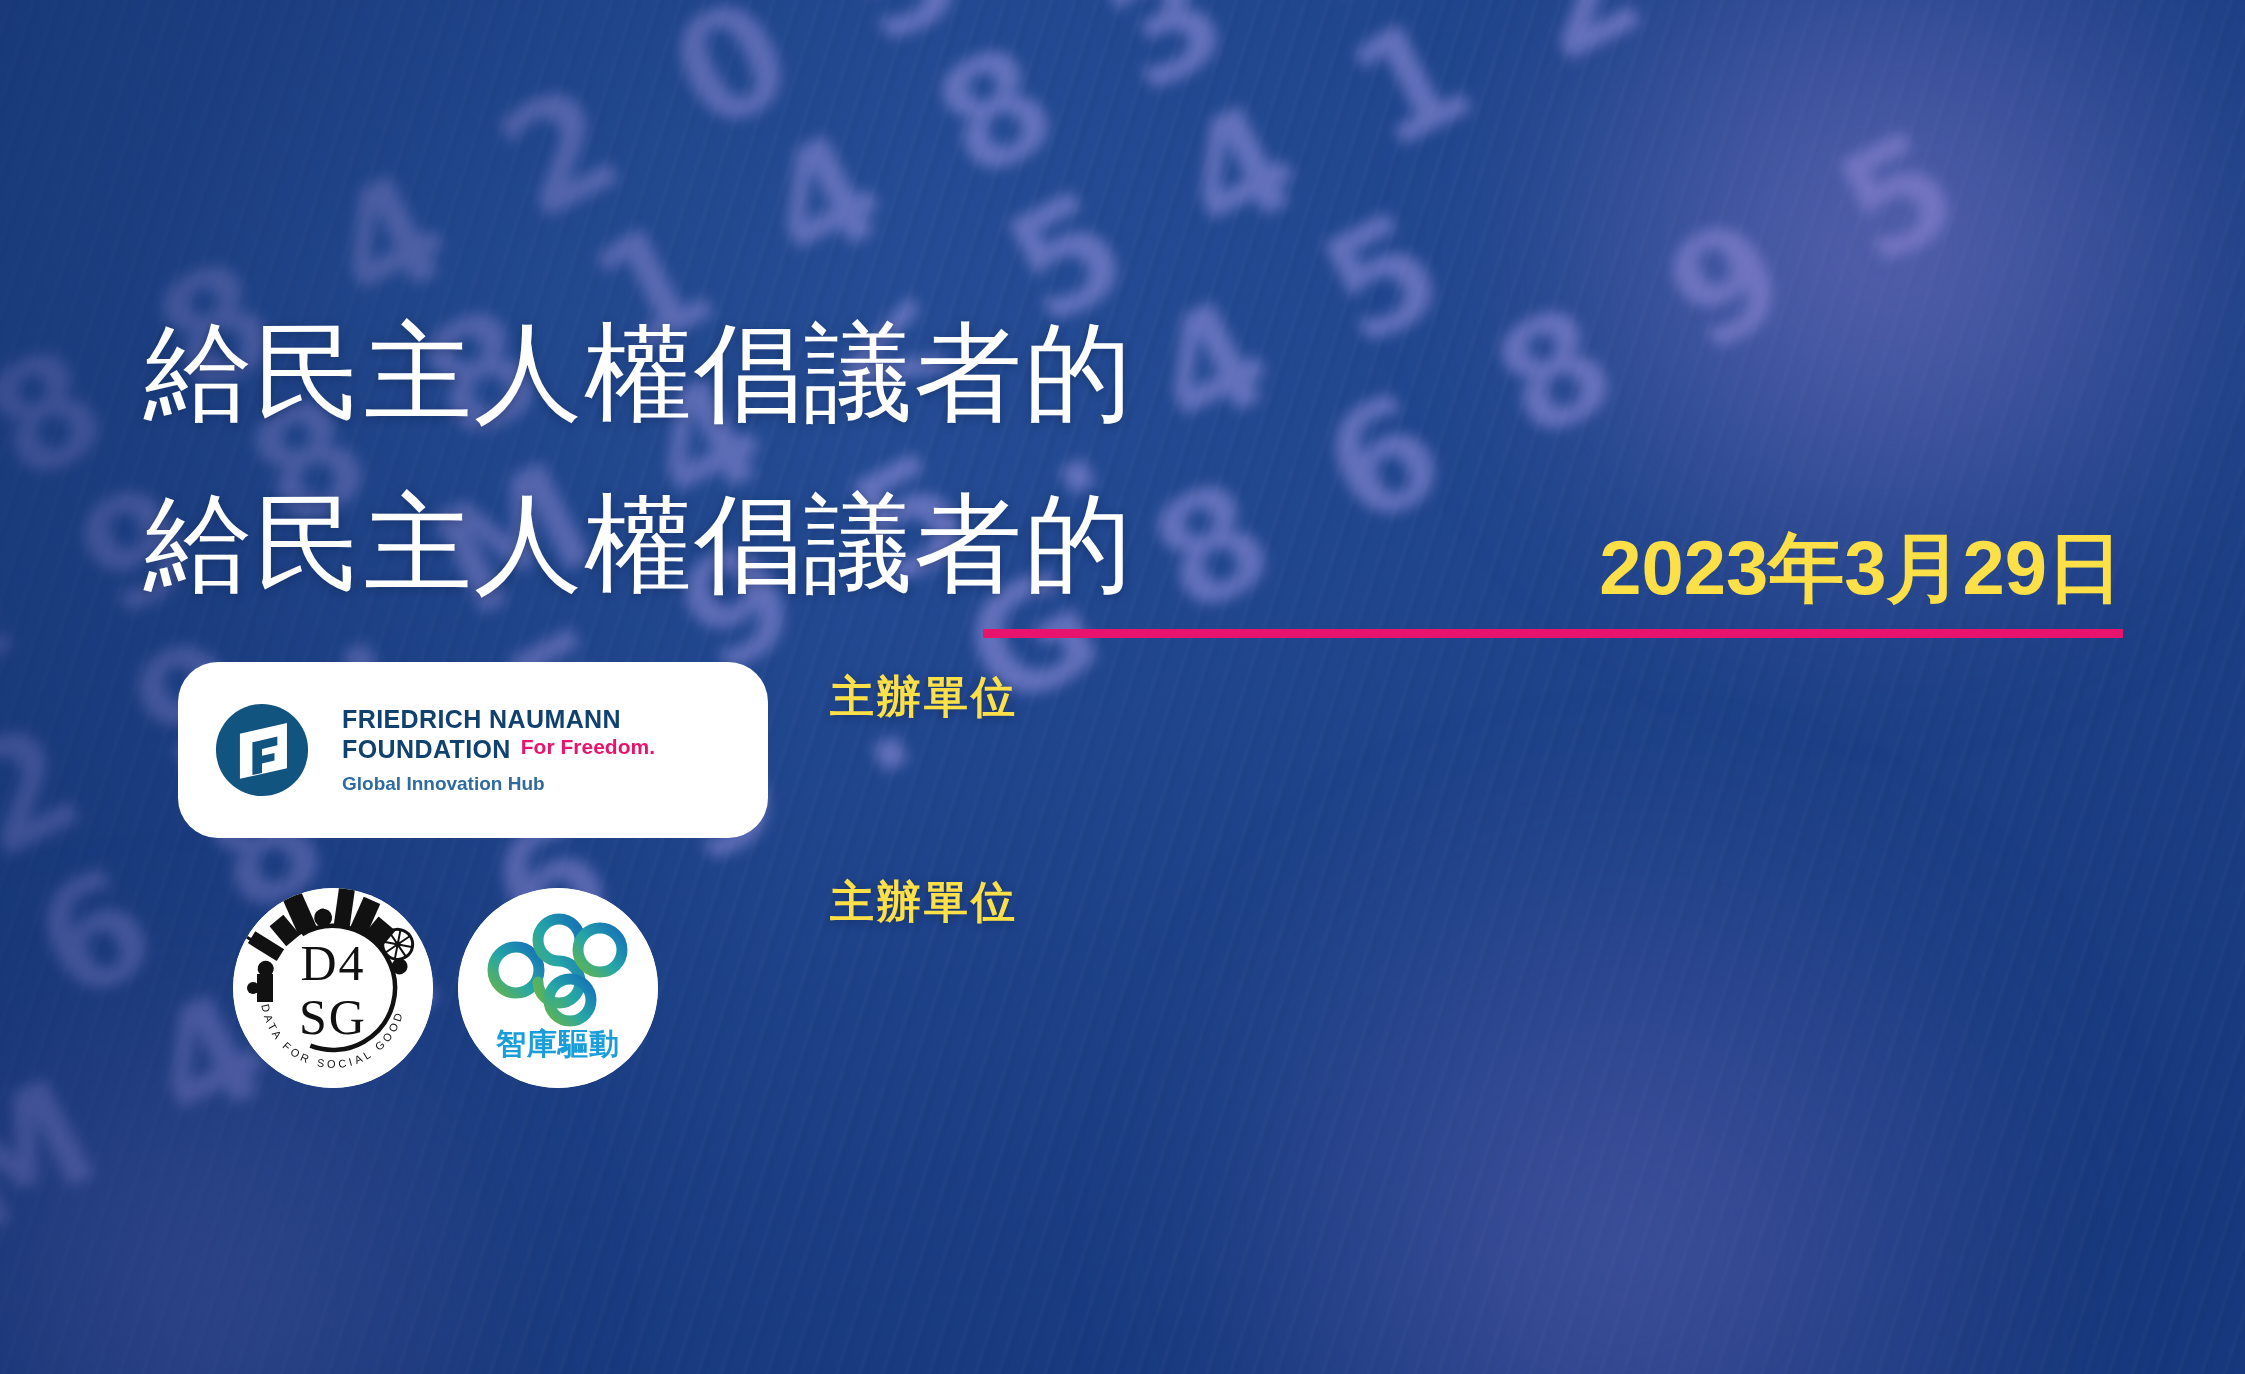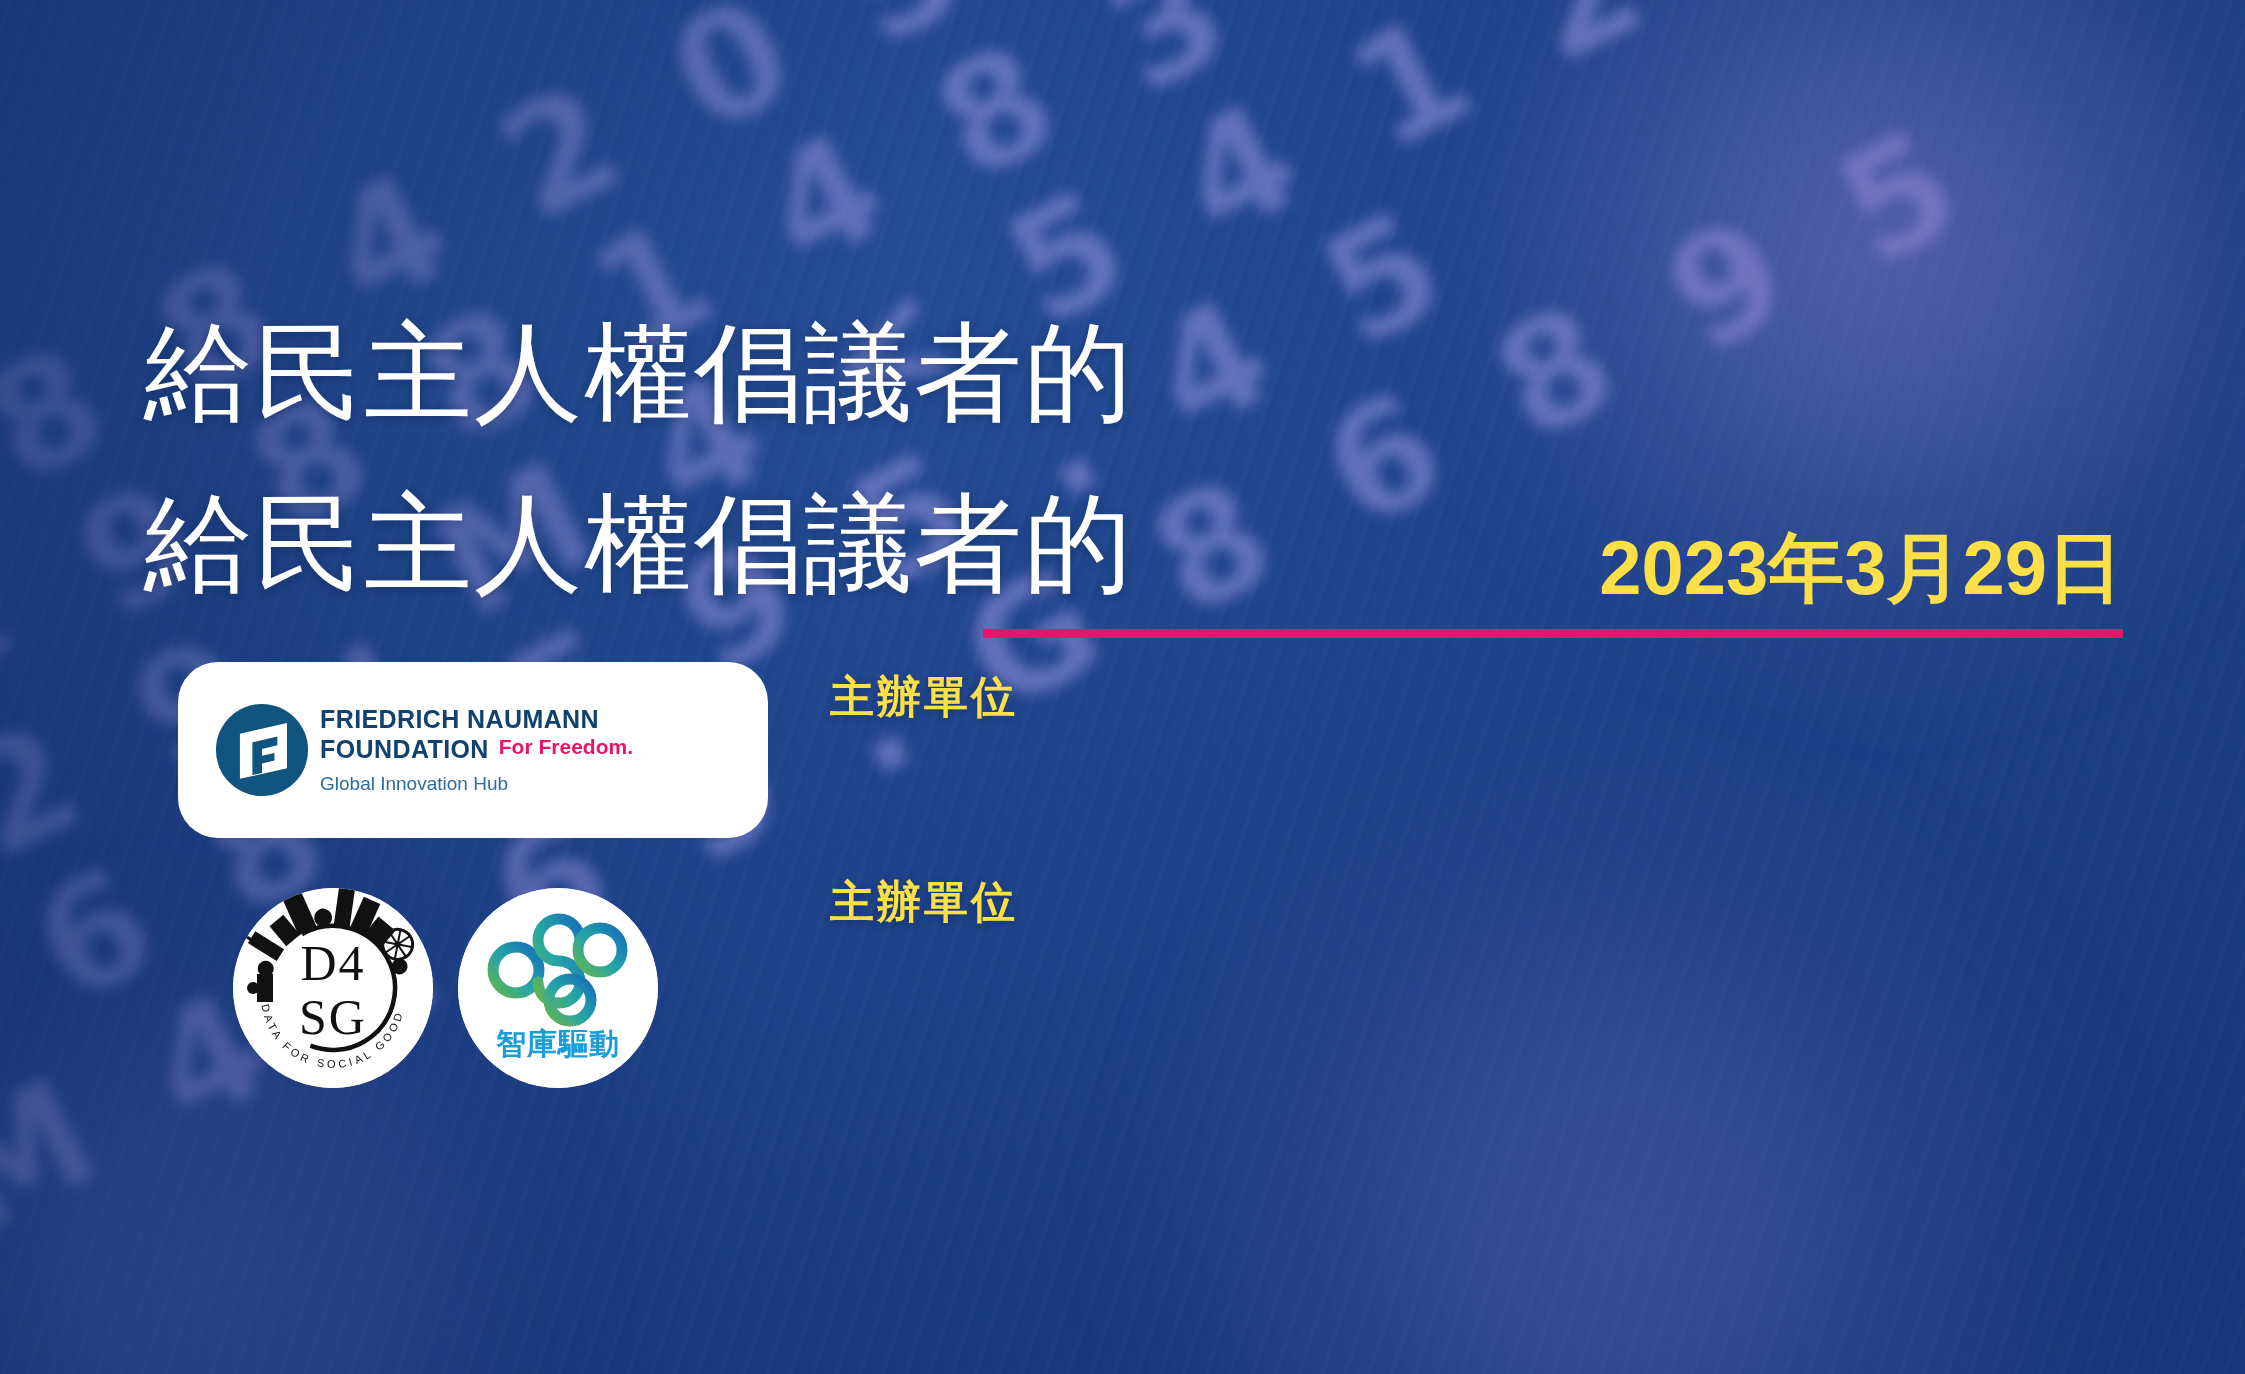--- a/index.html
+++ b/index.html
@@ -134,21 +134,21 @@
     left: 178px;
     top: 662px;
     width: 590px;
     height: 176px;
     background: #ffffff;
     border-radius: 40px;
     display: flex;
     align-items: center;
     padding: 0 26px 0 36px;
     box-sizing: border-box;
-    gap: 10px;
+    gap: 32px;
   }
   .fnf-mark { width: 96px; height: 96px; flex: 0 0 auto; }
   .fnf-text { display: flex; flex-direction: column; justify-content: center; }
   .fnf-l1 {
     color: #11416e;
     font-size: 25px;
     font-weight: 700;
     letter-spacing: .4px;
     line-height: 1.18;
     white-space: nowrap;
@@ -167,21 +167,21 @@
     letter-spacing: .4px;
   }
   .fnf-l2 .ff {
     color: #e8136c;
     font-size: 21px;
     font-weight: 600;
   }
   .fnf-sub {
     color: #2f6ba0;
     font-size: 19px;
-    font-weight: 400;
+    font-weight: 700;
     margin-top: 9px;
     white-space: nowrap;
   }
 
   
   .logo-circle {
     position: absolute;
     border-radius: 50%;
     background: #ffffff;
     overflow: hidden;

